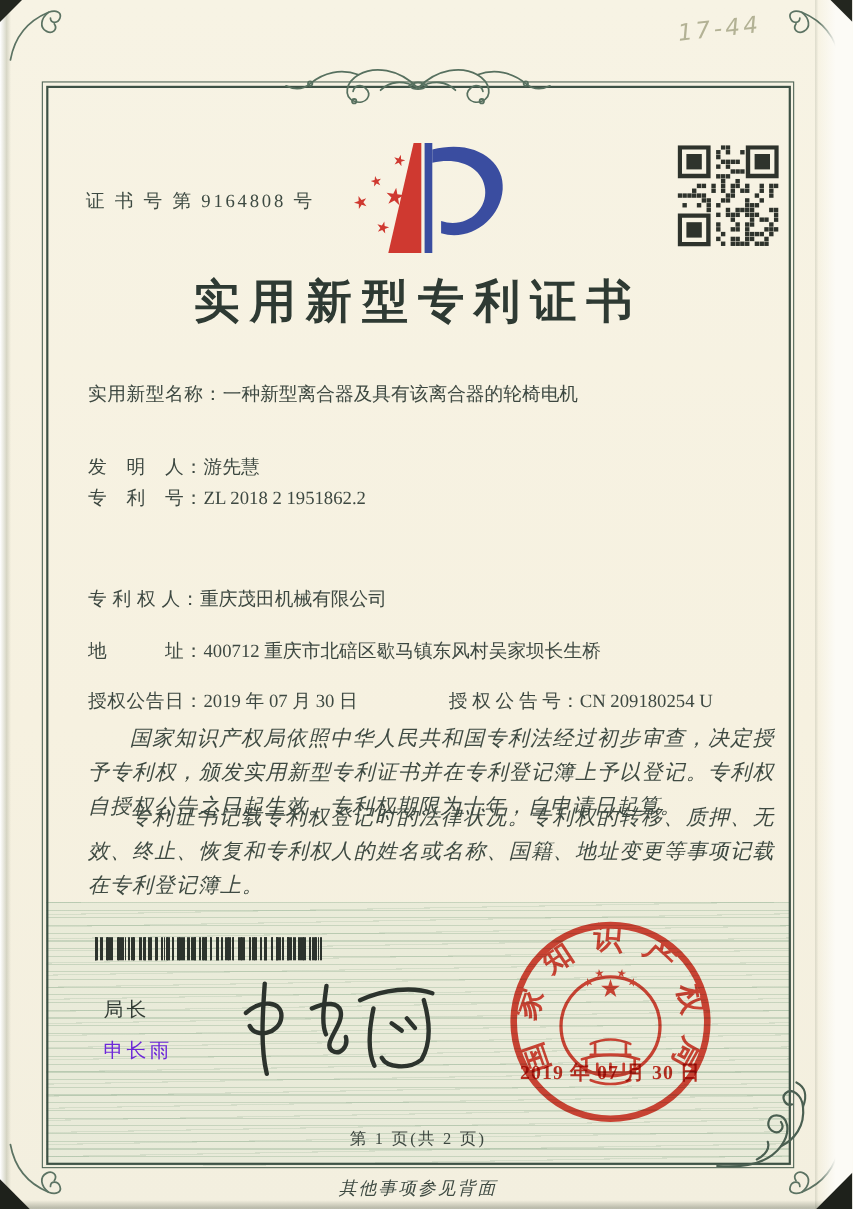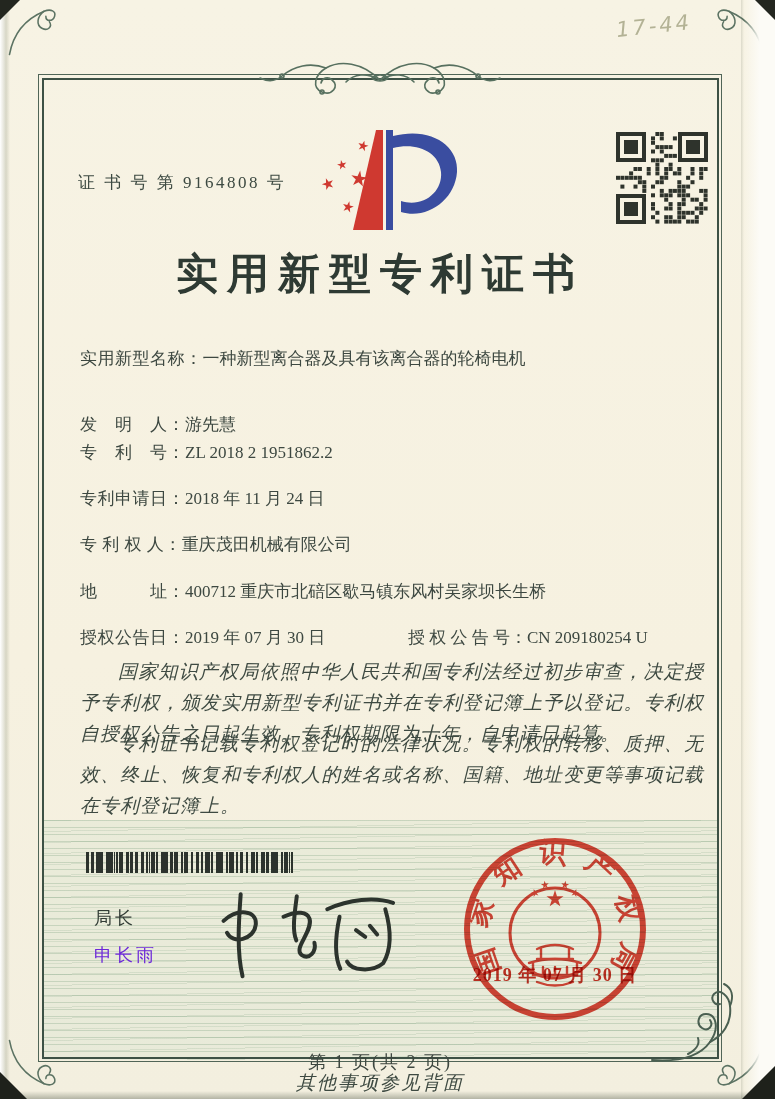--- a/index.html
+++ b/index.html
@@ -81,23 +81,23 @@
   .signature { position:absolute; left:208px; top:880px; width:195px; height:102px; transform:rotate(-2deg); }
   .signature svg { width:100%; height:100%; }
 
   .seal { position:absolute; left:458px; top:832px; width:194px; height:194px;
     mix-blend-mode:multiply; opacity:.93; }
   .seal svg { width:100%; height:100%; }
   .seal-date { position:absolute; left:452px; top:963px; width:206px; text-align:center;
     font-size:18px; font-weight:bold; color:#c93326; mix-blend-mode:multiply; letter-spacing:1px; }
 
   .page-num { position:absolute; left:0; top:1026px; width:760px; text-align:center;
-    font-size:18px; letter-spacing:2px; color:#3c463f;margin-top:24px; }
+    font-size:15px; letter-spacing:2px; color:#3c463f; }
   .back-note { position:absolute; left:0; top:1070px; width:760px; text-align:center;
-    font-size:19px; font-style:italic; letter-spacing:2px; color:#3e4a42; }
+    font-size:16px; font-style:italic; letter-spacing:2px; color:#3e4a42; }
 </style>
 </head>
 <body>
 
 <div class="page">
   <div class="paper"></div>
   <div class="guilloche"></div>
 
   <div class="frame">
     <div class="frame-inner"></div>
@@ -314,23 +314,20 @@
 
   <div class="field f-name">
     <span class="lab">实用新型名称：</span><span>一种新型离合器及具有该离合器的轮椅电机</span>
   </div>
   <div class="field f-inv">
     <span class="lab">发　明　人：</span><span>游先慧</span>
   </div>
   <div class="field f-patno">
     <span class="lab">专　利　号：</span><span>ZL 2018 2 1951862.2</span>
   </div>
-  <div class="field f-file">
-    <span class="lab">专利申请日：</span><span>2018 年 11 月 24 日</span>
-  </div>
   <div class="field f-owner">
     <span class="lab">专 利 权 人：</span><span>重庆茂田机械有限公司</span>
   </div>
   <div class="field f-addr">
     <span class="lab">地　　　址：</span><span>400712 重庆市北碚区歇马镇东风村吴家坝长生桥</span>
   </div>
   <div class="field f-grant">
     <span class="lab">授权公告日：</span><span>2019 年 07 月 30 日</span>
   </div>
   <div class="f-grantno">

